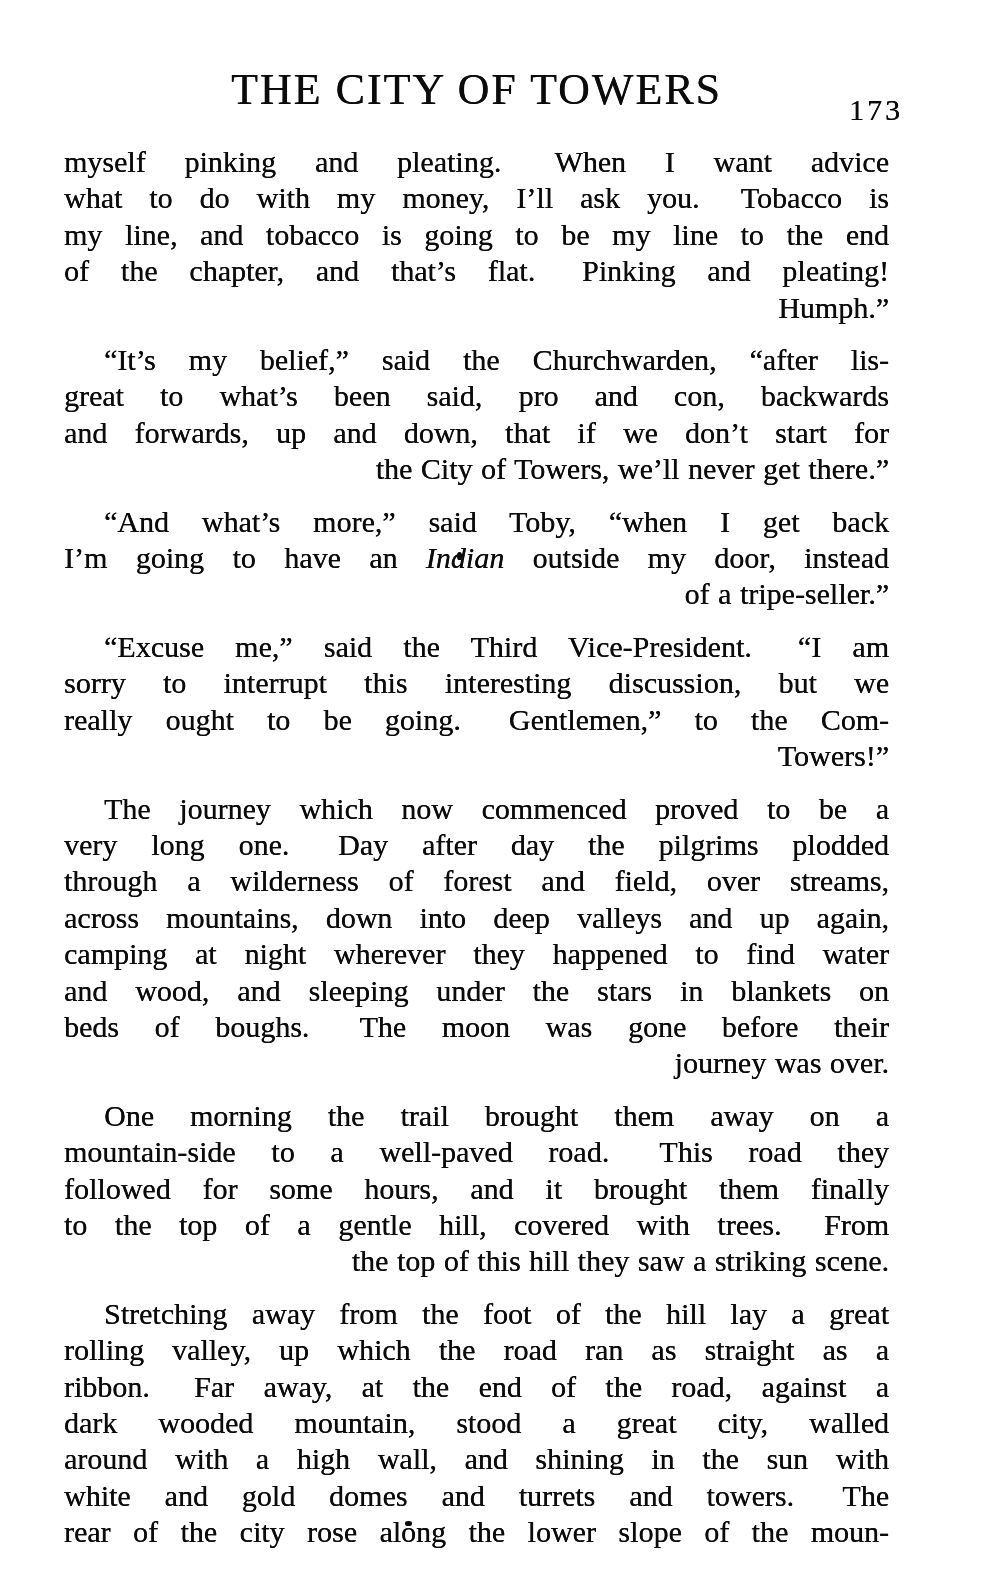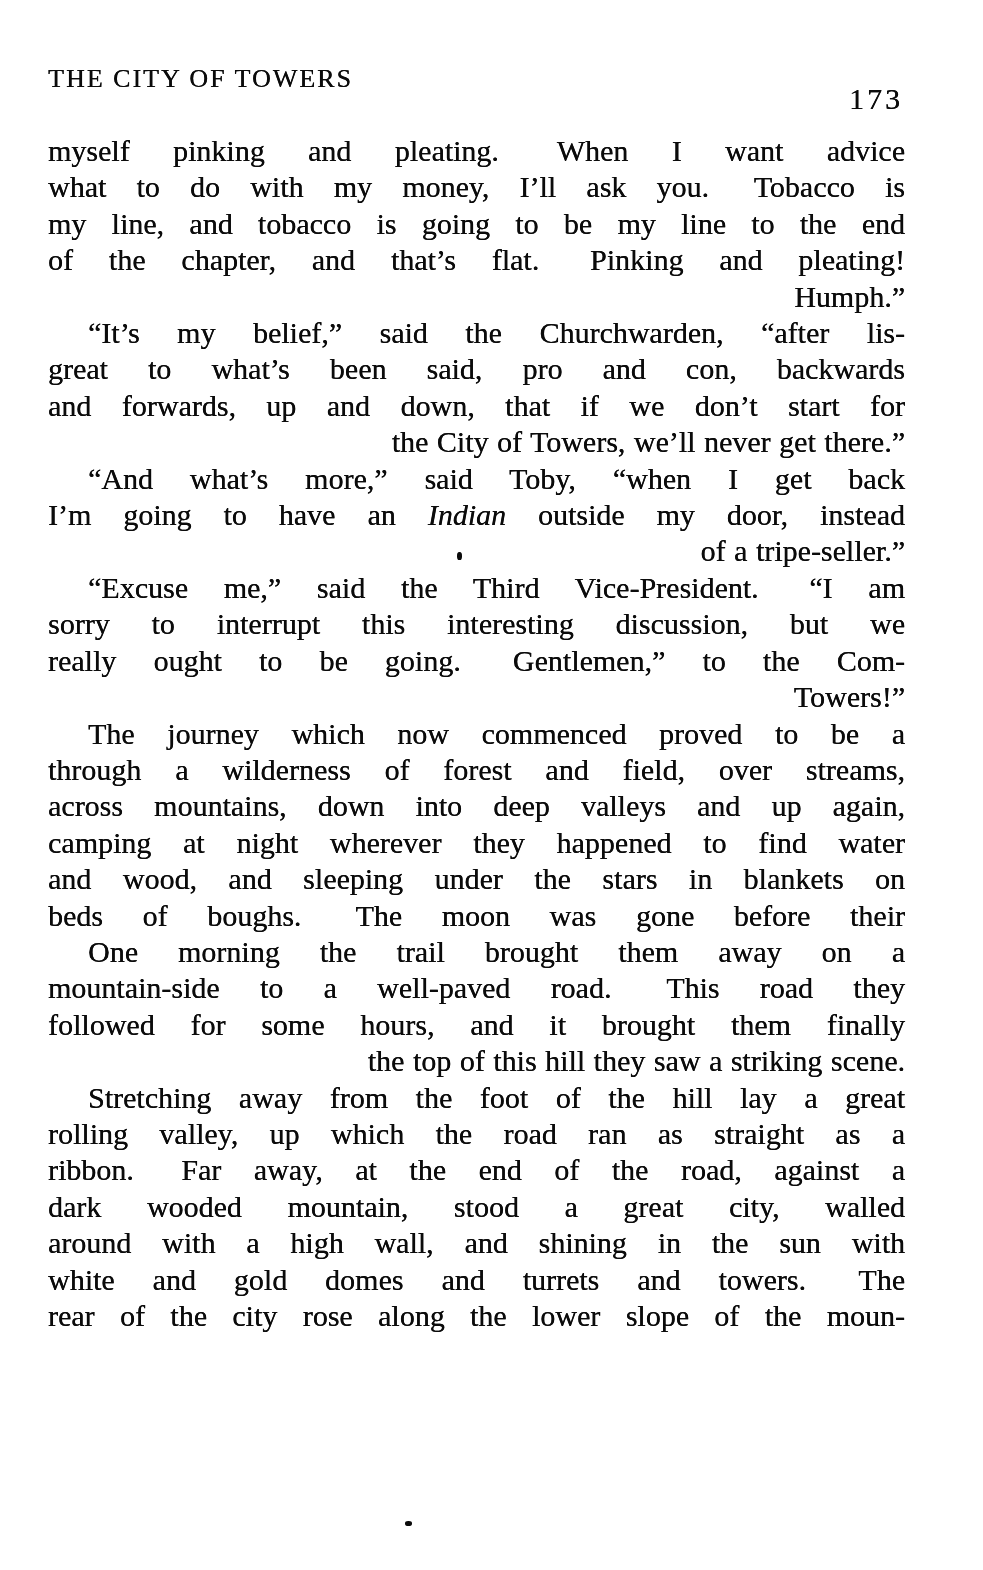--- a/index.html
+++ b/index.html
@@ -19,41 +19,42 @@
     left: 48px;
     top: 56px;
     width: 857px;
   }
   .running-head {
     position: relative;
     height: 50px;
     margin-bottom: 27px;
   }
   .page-title {
-    text-align: left;
-    font-size: 26px;
+    text-align: center;
+    font-size: 44px;
     line-height: 46px;
     letter-spacing: 2px;
     white-space: nowrap;
     text-shadow: 0.3px 0 0 var(--ink);
+    margin-top: 11px;
   }
   .page-number {
     position: absolute;
     right: 2px;
     top: 26px;
     font-size: 30px;
     letter-spacing: 3px;
     text-shadow: 0.3px 0 0 var(--ink);
   }
   .text-body {
     font-size: 30px;
     line-height: 36.4px;
     text-shadow: 0.25px 0 0 var(--ink);
   }
-  .paragraph { margin: 0; }
+  .paragraph { margin: 16px; }
   .line {
     text-align: right;
     word-spacing: 1px;
   }
   .line.just {
     text-align: justify;
     text-align-last: justify;
   }
   .paragraph.indent .line.first { text-indent: 40px; }
   .italic { font-style: italic; }
@@ -92,30 +93,33 @@
           <div class="line"><span>of a tripe-seller.”</span></div>
         </div>
         <div class="paragraph indent">
           <div class="line just first"><span>“Excuse me,” said the Third Vice-President.  “I am</span></div>
           <div class="line just"><span>sorry to interrupt this interesting discussion, but we</span></div>
           <div class="line just"><span>really ought to be going.  Gentlemen,” to the Com-</span></div>
           <div class="line"><span>Towers!”</span></div>
         </div>
         <div class="paragraph indent">
           <div class="line just first"><span>The journey which now commenced proved to be a</span></div>
+          <div class="line just"><span>very long one.  Day after day the pilgrims plodded</span></div>
           <div class="line just"><span>through a wilderness of forest and field, over streams,</span></div>
           <div class="line just"><span>across mountains, down into deep valleys and up again,</span></div>
           <div class="line just"><span>camping at night wherever they happened to find water</span></div>
           <div class="line just"><span>and wood, and sleeping under the stars in blankets on</span></div>
           <div class="line just"><span>beds of boughs.  The moon was gone before their</span></div>
+          <div class="line"><span>journey was over.</span></div>
         </div>
         <div class="paragraph indent">
           <div class="line just first"><span>One morning the trail brought them away on a</span></div>
           <div class="line just"><span>mountain-side to a well-paved road.  This road they</span></div>
           <div class="line just"><span>followed for some hours, and it brought them finally</span></div>
+          <div class="line just"><span>to the top of a gentle hill, covered with trees.  From</span></div>
           <div class="line"><span>the top of this hill they saw a striking scene.</span></div>
         </div>
         <div class="paragraph indent">
           <div class="line just first"><span>Stretching away from the foot of the hill lay a great</span></div>
           <div class="line just"><span>rolling valley, up which the road ran as straight as a</span></div>
           <div class="line just"><span>ribbon.  Far away, at the end of the road, against a</span></div>
           <div class="line just"><span>dark wooded mountain, stood a great city, walled</span></div>
           <div class="line just"><span>around with a high wall, and shining in the sun with</span></div>
           <div class="line just"><span>white and gold domes and turrets and towers.  The</span></div>
           <div class="line just"><span>rear of the city rose along the lower slope of the moun-</span></div>

